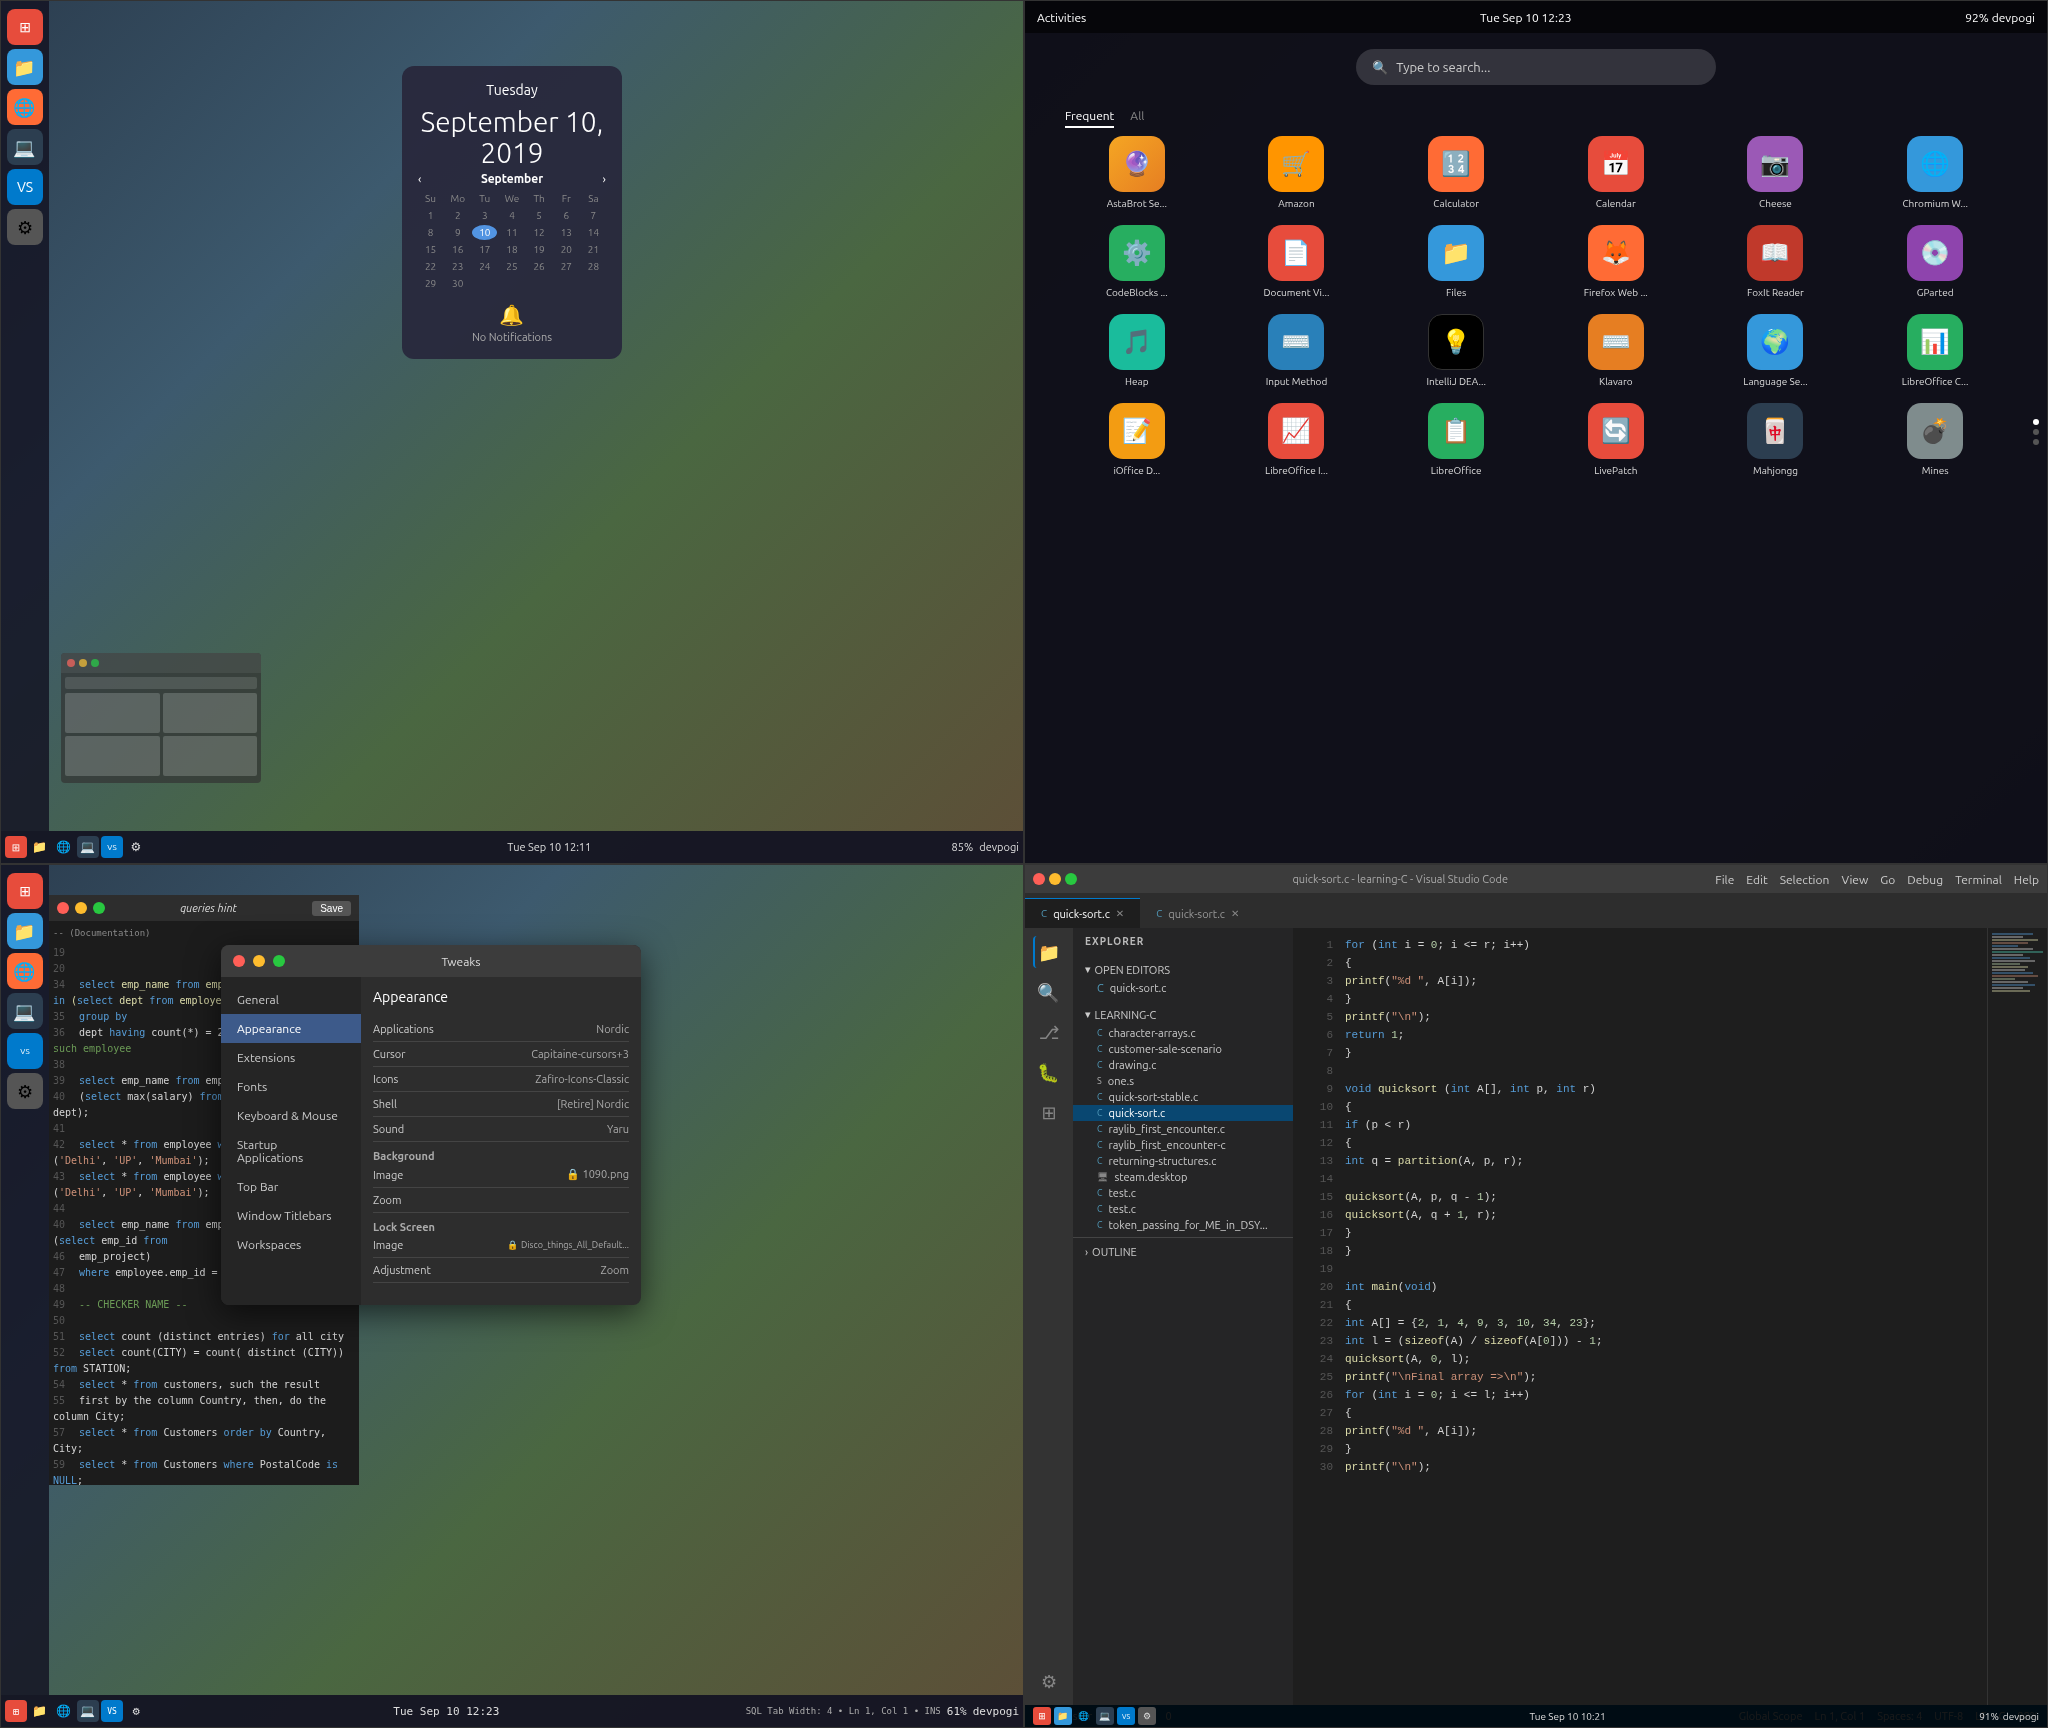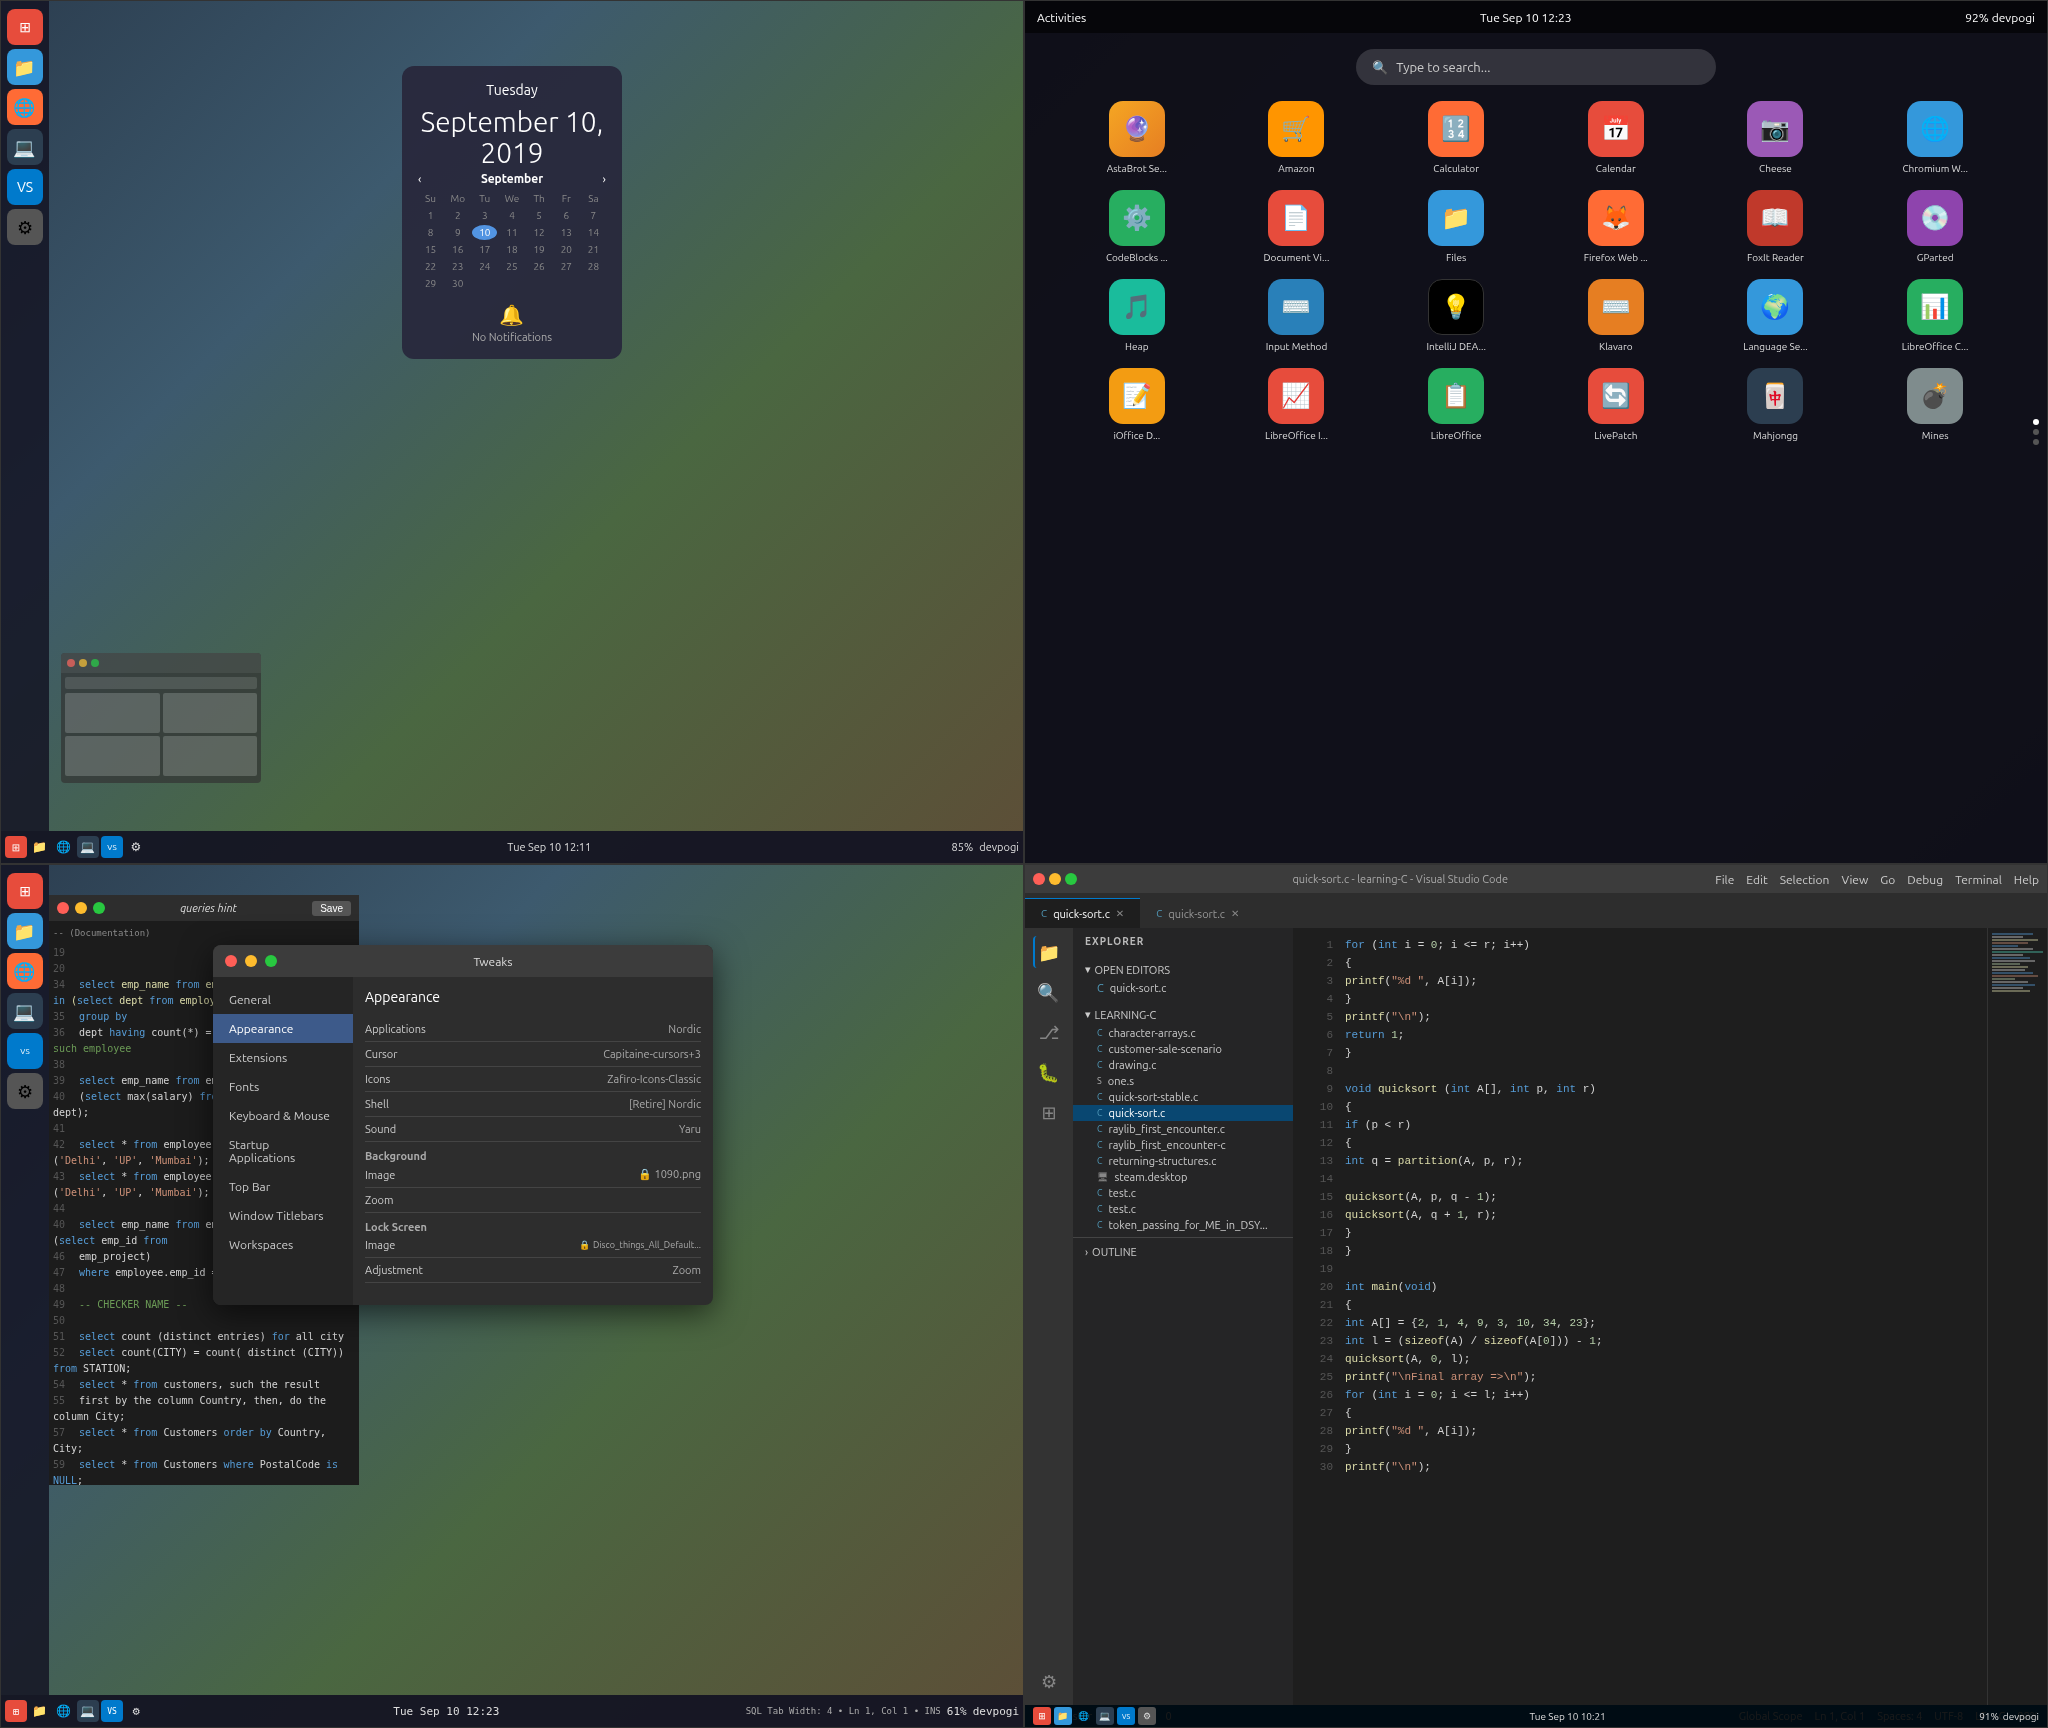--- a/index.html
+++ b/index.html
@@ -348,22 +348,22 @@
       padding: 0 8px;
       font-size: 11px;
       color: #fff;
       gap: 12px;
     }
 
     
     .tweaks-window {
       position: absolute;
       top: 80px;
-      left: 212px;
-      width: 500px;
+      left: 220px;
+      width: 420px;
       height: 360px;
       background: #2d2d2d;
       border-radius: 8px;
       overflow: hidden;
       box-shadow: 0 8px 32px rgba(0,0,0,0.6);
     }
 
     .tweaks-titlebar {
       height: 32px;
       background: #3c3c3c;
@@ -707,20 +707,24 @@
         </span>
       </div>
 
       <div class="gnome-search">
         <div class="gnome-search-box">
           <span>🔍</span>
           <span>Type to search...</span>
         </div>
       </div>
 
+      <div class="gnome-freq">
+        <span class="active">Frequent</span>
+        <span>All</span>
+      </div>
 
       <div class="gnome-apps-grid">
         <div class="gnome-app-item">
           <div class="gnome-app-icon" style="background:linear-gradient(135deg,#f5a623,#e67e22);">🔮</div>
           <div class="gnome-app-label">AstaBrot Se...</div>
         </div>
         <div class="gnome-app-item">
           <div class="gnome-app-icon" style="background:#ff9500;">🛒</div>
           <div class="gnome-app-label">Amazon</div>
         </div>

